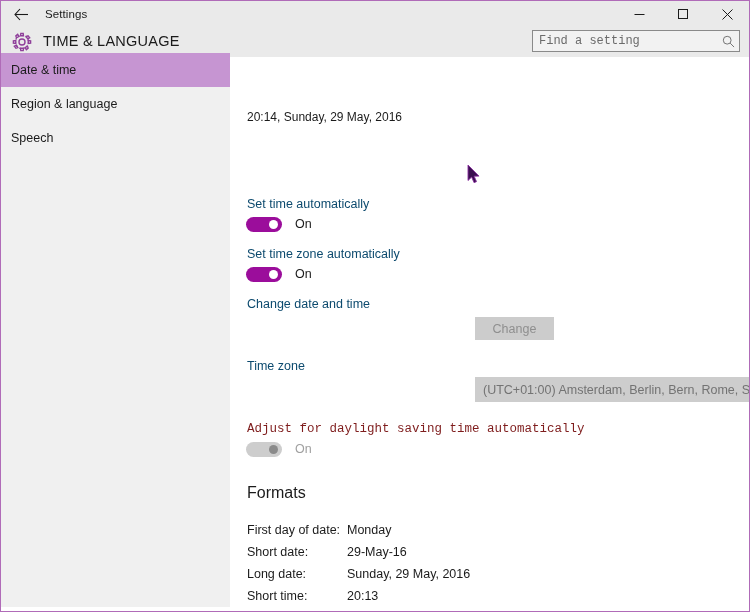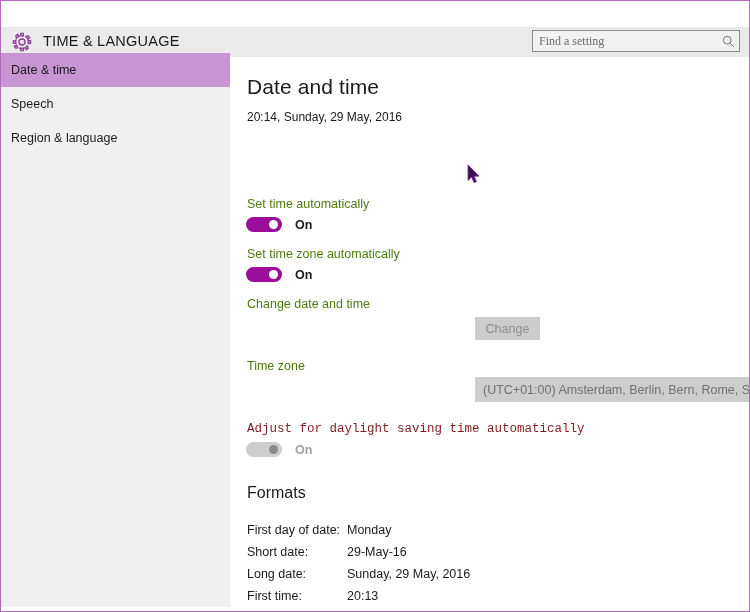--- a/index.html
+++ b/index.html
@@ -103,21 +103,21 @@
     box-sizing: border-box;
     border: 1px solid #8a8a8a;
     background: #f2f2f2;
     display: flex;
     align-items: center;
   }
   .search-input {
     border: 0;
     outline: 0;
     background: transparent;
-    font-family: Liberation Serif, serif;
+    font-family: Liberation Mono, monospace;
     font-size: 12px;
     color: #3c3c3c;
     padding: 0 6px;
     width: 178px;
     height: 18px;
   }
   .search-input::placeholder { color: #6b6b6b; opacity: 1; }
   .search-icon {
     width: 22px;
     display: flex;
@@ -171,31 +171,30 @@
     top: 53px;
     font-size: 12px;
     color: #1b1b1b;
     white-space: nowrap;
   }
 
   .setting-label {
     position: absolute;
     left: 17px;
     font-size: 12.5px;
-    color: #4d7c0f;
+    color: #0c4a6e;
     white-space: nowrap;
   }
   .setting-label.disabled { color: #7f1d1d; font-family: Liberation Mono, monospace; }
 
   .toggle-row {
     position: absolute;
     left: 16px;
     display: flex;
-    align-items: flex-end;
-    font-weight: bold;
+    align-items: flex-start;
   }
   .toggle {
     width: 36px;
     height: 15px;
     border-radius: 8px;
     background: #9b0d9b;
     position: relative;
   }
   .toggle .knob {
     position: absolute;
@@ -216,21 +215,21 @@
     margin-left: 13px;
     font-size: 12.5px;
     color: #1b1b1b;
   }
   .toggle-text.disabled { color: #a0a0a0; }
 
   .change-btn {
     position: absolute;
     left: 245px;
     top: 260px;
-    width: 65px;
+    width: 79px;
     height: 23px;
     background: #cccccc;
     border: 0;
     font-family: "Liberation Sans", sans-serif;
     font-size: 12.5px;
     color: #8f8f8f;
     padding: 0;
   }
 
   .tz-dropdown {
@@ -286,20 +285,46 @@
     height: 22px;
     pointer-events: none;
   }
   .cursor svg { display: block; }
 </style>
 </head>
 <body>
 
 <div class="window">
 
+  <div class="titlebar">
+    <div class="back-btn">
+      <svg width="15" height="13" viewBox="0 0 15 13">
+        <path d="M6 1 L1 6.5 L6 12" fill="none" stroke="currentColor" stroke-width="1.1"></path>
+        <path d="M1.2 6.5 L14 6.5" fill="none" stroke="currentColor" stroke-width="1.1"></path>
+      </svg>
+    </div>
+    <div class="title-text">Settings</div>
+    <div class="win-controls">
+      <div class="win-btn">
+        <svg width="11" height="11" viewBox="0 0 11 11">
+          <path d="M0.5 5.5 L10.5 5.5" stroke="currentColor" stroke-width="1"></path>
+        </svg>
+      </div>
+      <div class="win-btn">
+        <svg width="11" height="11" viewBox="0 0 11 11">
+          <rect x="0.5" y="0.5" width="9" height="9" fill="none" stroke="currentColor" stroke-width="1"></rect>
+        </svg>
+      </div>
+      <div class="win-btn">
+        <svg width="11" height="11" viewBox="0 0 11 11">
+          <path d="M0.5 0.5 L10.5 10.5 M10.5 0.5 L0.5 10.5" stroke="currentColor" stroke-width="1"></path>
+        </svg>
+      </div>
+    </div>
+  </div>
 
   <div class="header">
     <div class="gear-icon">
       <svg width="22" height="22" viewBox="0 0 24 24">
         <g fill="none" stroke="currentColor" stroke-width="1.5">
           <circle cx="12" cy="12" r="3.3"></circle>
           <path d="M12 2.6 L13.3 2.6 L13.6 5.2 L10.4 5.2 L10.7 2.6 Z"></path>
           <path d="M12 21.4 L13.3 21.4 L13.6 18.8 L10.4 18.8 L10.7 21.4 Z"></path>
           <path d="M2.6 12 L2.6 13.3 L5.2 13.6 L5.2 10.4 L2.6 10.7 Z"></path>
           <path d="M21.4 12 L21.4 13.3 L18.8 13.6 L18.8 10.4 L21.4 10.7 Z"></path>
@@ -322,30 +347,29 @@
         </svg>
       </div>
     </div>
   </div>
 
   <div class="sidebar">
     <div class="side-item selected">
       <span>Date &amp; time</span>
     </div>
     <div class="side-item">
+      <span>Region &amp; language</span>
+    </div>
+    <div class="side-item">
       <span>Speech</span>
     </div>
-    <div class="side-item">
-      <span>Region &amp; language</span>
-    </div>
   </div>
 
   <div class="content">
 
-    <div class="page-title">Date and time</div>
     <div class="now-text">20:14, Sunday, 29 May, 2016</div>
 
     <div class="setting-label" style="top:140px;">Set time automatically</div>
     <div class="toggle-row" style="top:160px;">
       <div class="toggle">
           <div class="knob"></div>
         </div>
       <div class="toggle-text">On</div>
     </div>
 
@@ -383,21 +407,21 @@
       </tr>
       <tr>
         <td class="label">Short date:</td>
         <td>29-May-16</td>
       </tr>
       <tr>
         <td class="label">Long date:</td>
         <td>Sunday, 29 May, 2016</td>
       </tr>
       <tr>
-        <td class="label">First time:</td>
+        <td class="label">Short time:</td>
         <td>20:13</td>
       </tr>
       <tr>
         <td class="label">Long time:</td>
         <td>20:13:59</td>
       </tr>
     </tbody>
       </table>
 
   </div>

